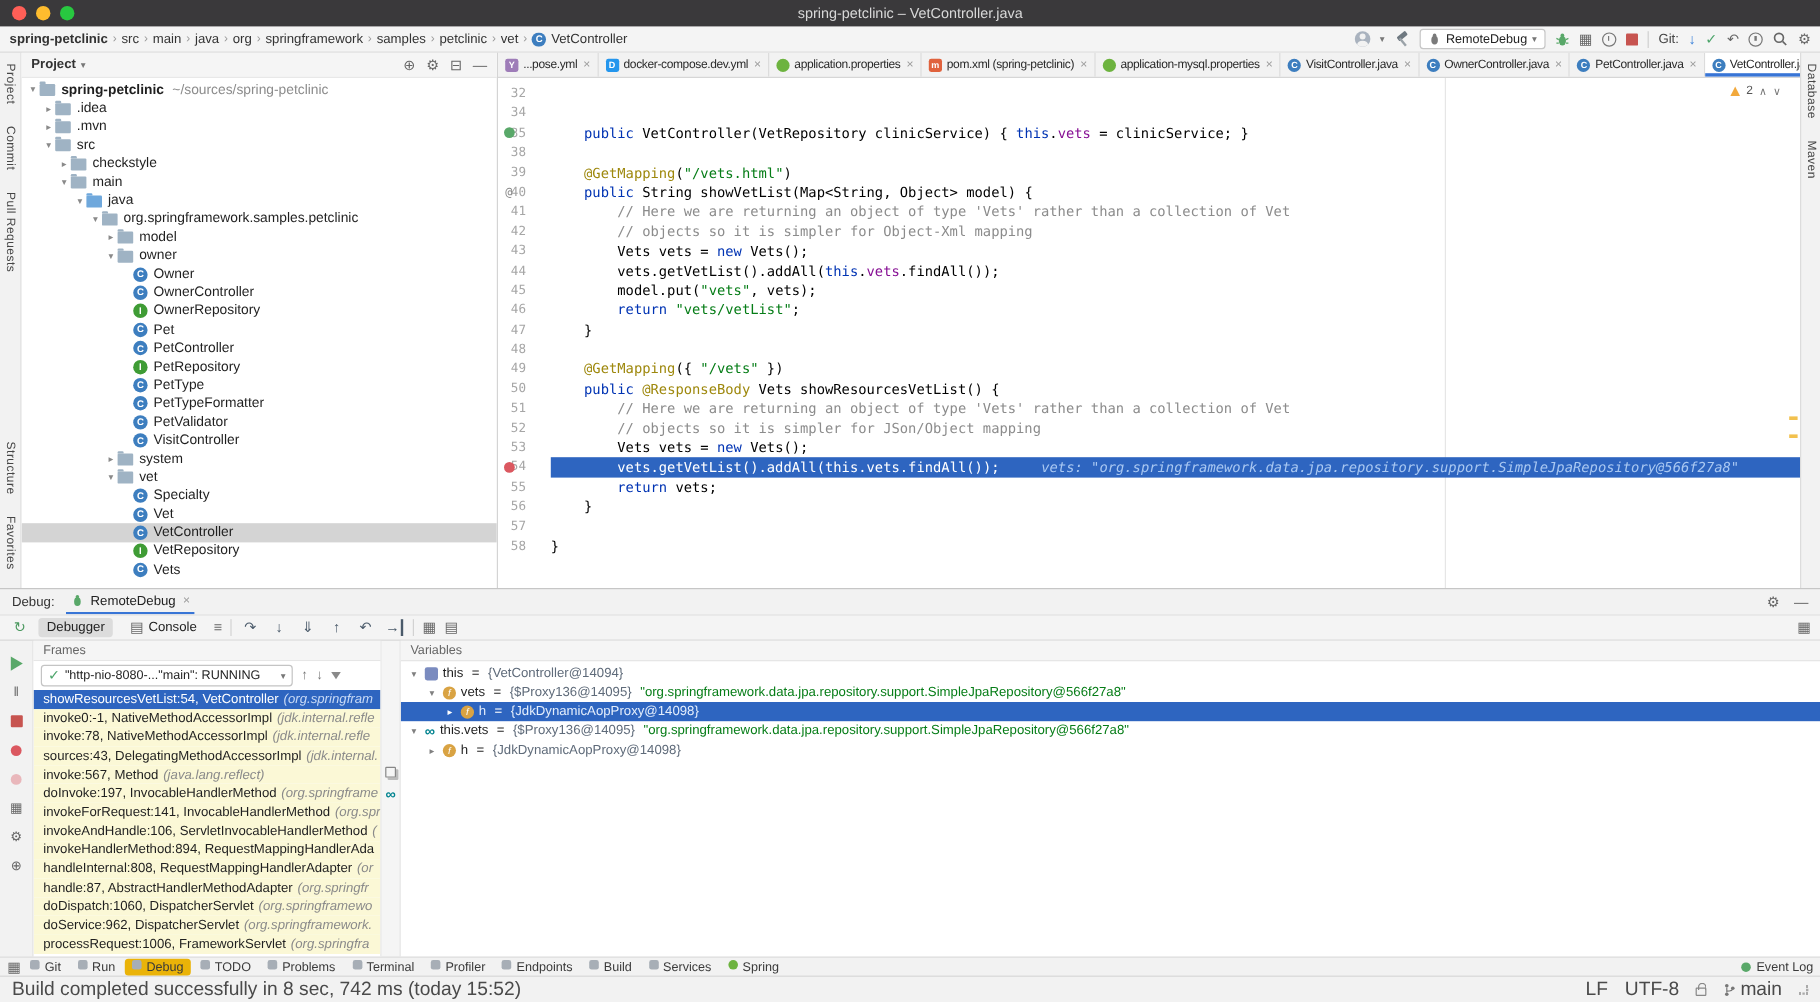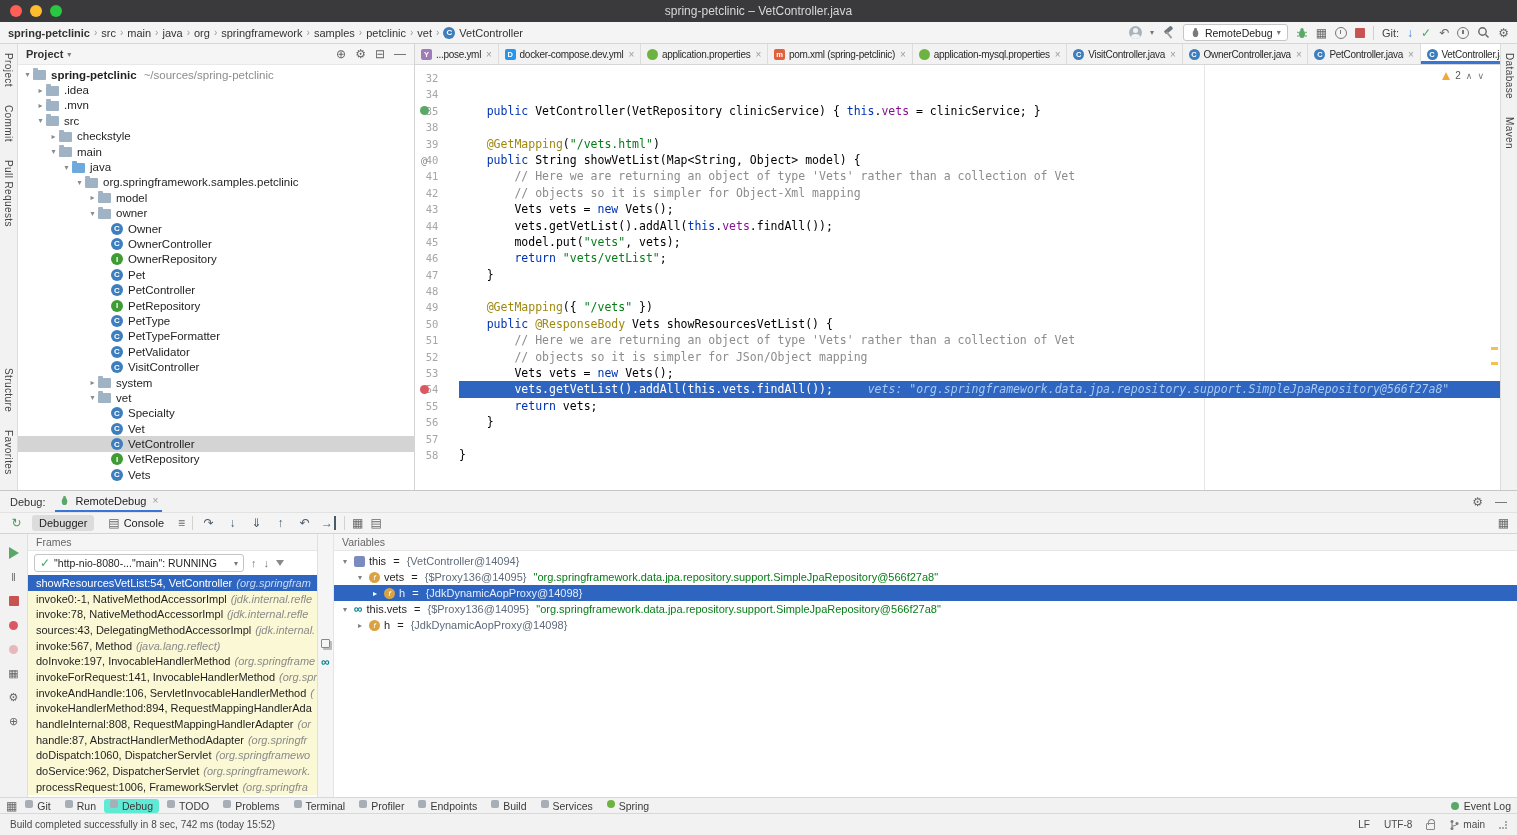--- a/index.html
+++ b/index.html
@@ -143,26 +143,26 @@
   .v-ref{color:#5F6B7A}
   .v-str{color:#067D17}
   .vrow.sel .v-ref,.vrow.sel .v-str,.vrow.sel .v-name{color:#E4EEFC}
   .v-ic-field{width:11px;height:11px;border-radius:50%;background:#D9A343;color:#fff;font-size:8px;font-style:italic;display:inline-flex;align-items:center;justify-content:center;flex:none}
   .v-ic-this{width:11px;height:11px;border-radius:2px;background:#7A8BBF;flex:none}
   .v-ic-watch{color:#00838F;font-size:12px;line-height:11px;font-weight:bold;flex:none}
 
   
   .twbar{height:16px;background:#F2F2F2;border-top:1px solid #D8D8D8;display:flex;align-items:center;padding:0 6px;gap:2px;font-size:10.5px;color:#3A3A3A}
   .tw-item{display:flex;align-items:flex-start;gap:4px;padding:1px 6px;border-radius:3px}
-  .tw-item.active{background:#5eead4}
+  .tw-item.active{background:#eab308}
   .tw-dot{width:8px;height:8px;border-radius:2px;background:#A7AEB6;flex:none}
   .tw-dot.spring{background:#6DB33F;border-radius:50%}
   .tw-right{margin-left:auto;display:flex;align-items:center;gap:5px}
   .green-dot{width:8px;height:8px;border-radius:50%;background:#59A869}
-  .statusbar{height:22px;display:flex;align-items:center;padding:0 10px;font-size:10px;color:#4A4A4A;background:#F2F2F2;border-top:1px solid #D8D8D8}
+  .statusbar{height:22px;display:flex;align-items:center;padding:0 10px;font-size:16px;color:#4A4A4A;background:#F2F2F2;border-top:1px solid #D8D8D8}
   .sb-right{margin-left:auto;display:flex;align-items:center;gap:14px}
   .lockic{width:9px;height:7px;border:1.5px solid #888;border-radius:1px;position:relative;margin-top:3px}
   .lockic::before{content:"";position:absolute;left:1px;top:-5px;width:5px;height:5px;border:1.5px solid #888;border-bottom:none;border-radius:4px 4px 0 0}
   .gripic{width:8px;height:8px;border-right:2px dotted #AAA;border-bottom:2px dotted #AAA}
   svg{display:block}
 </style>
 </head>
 <body>
 
 <div class="app">

